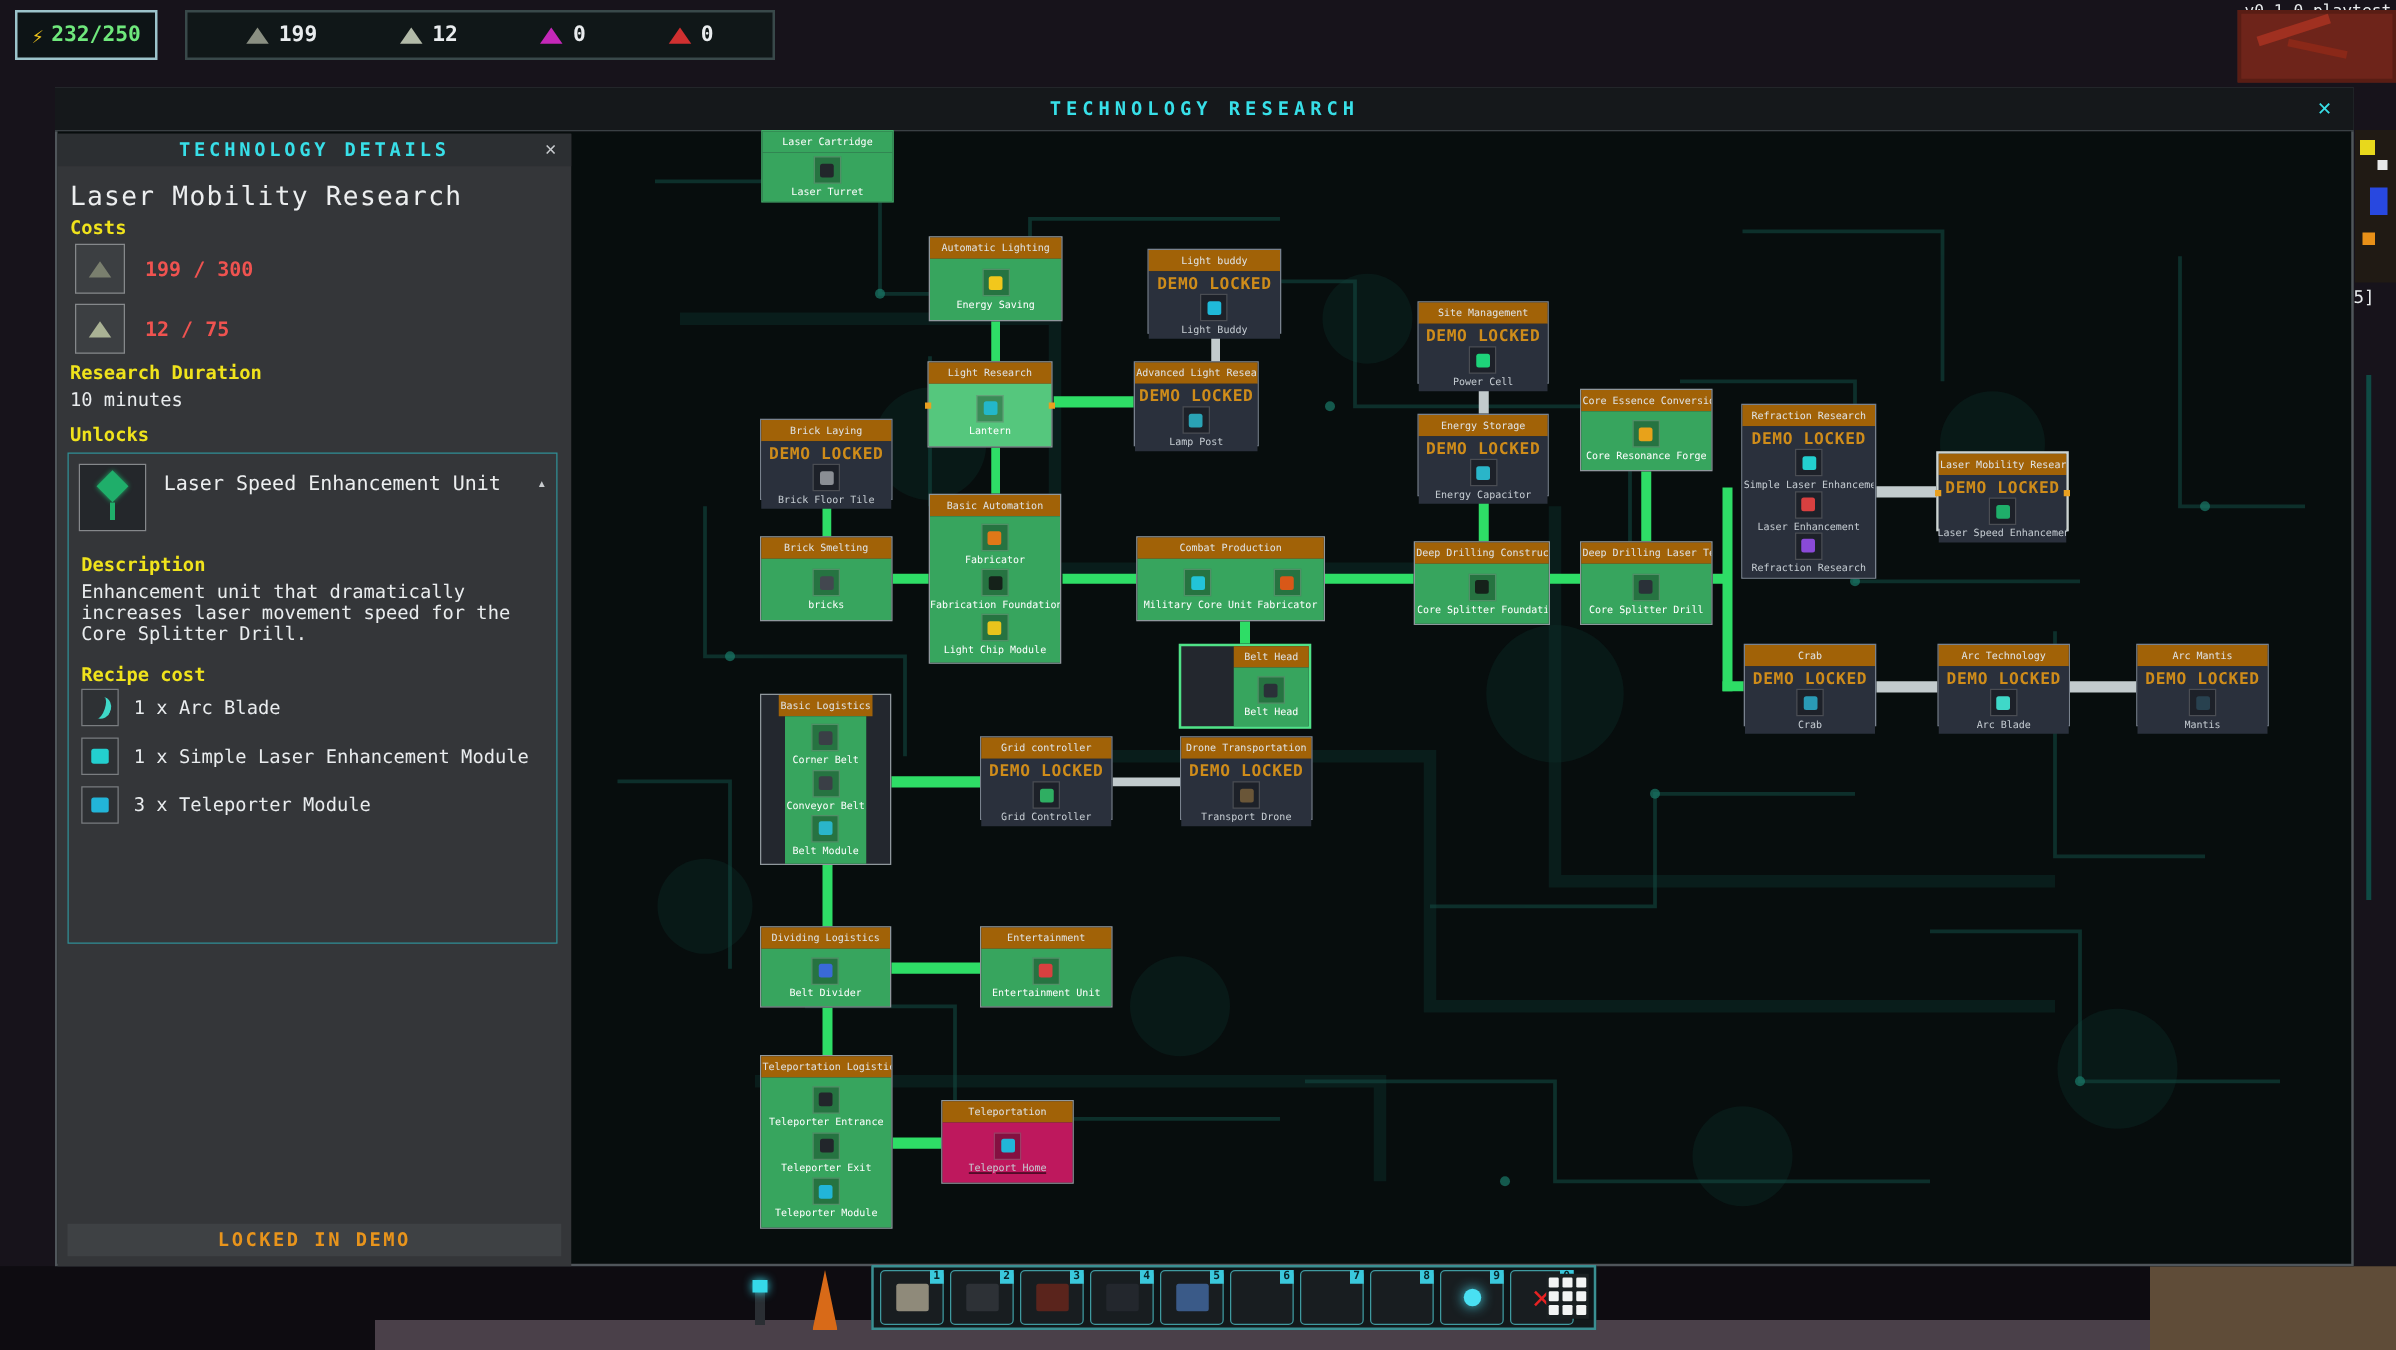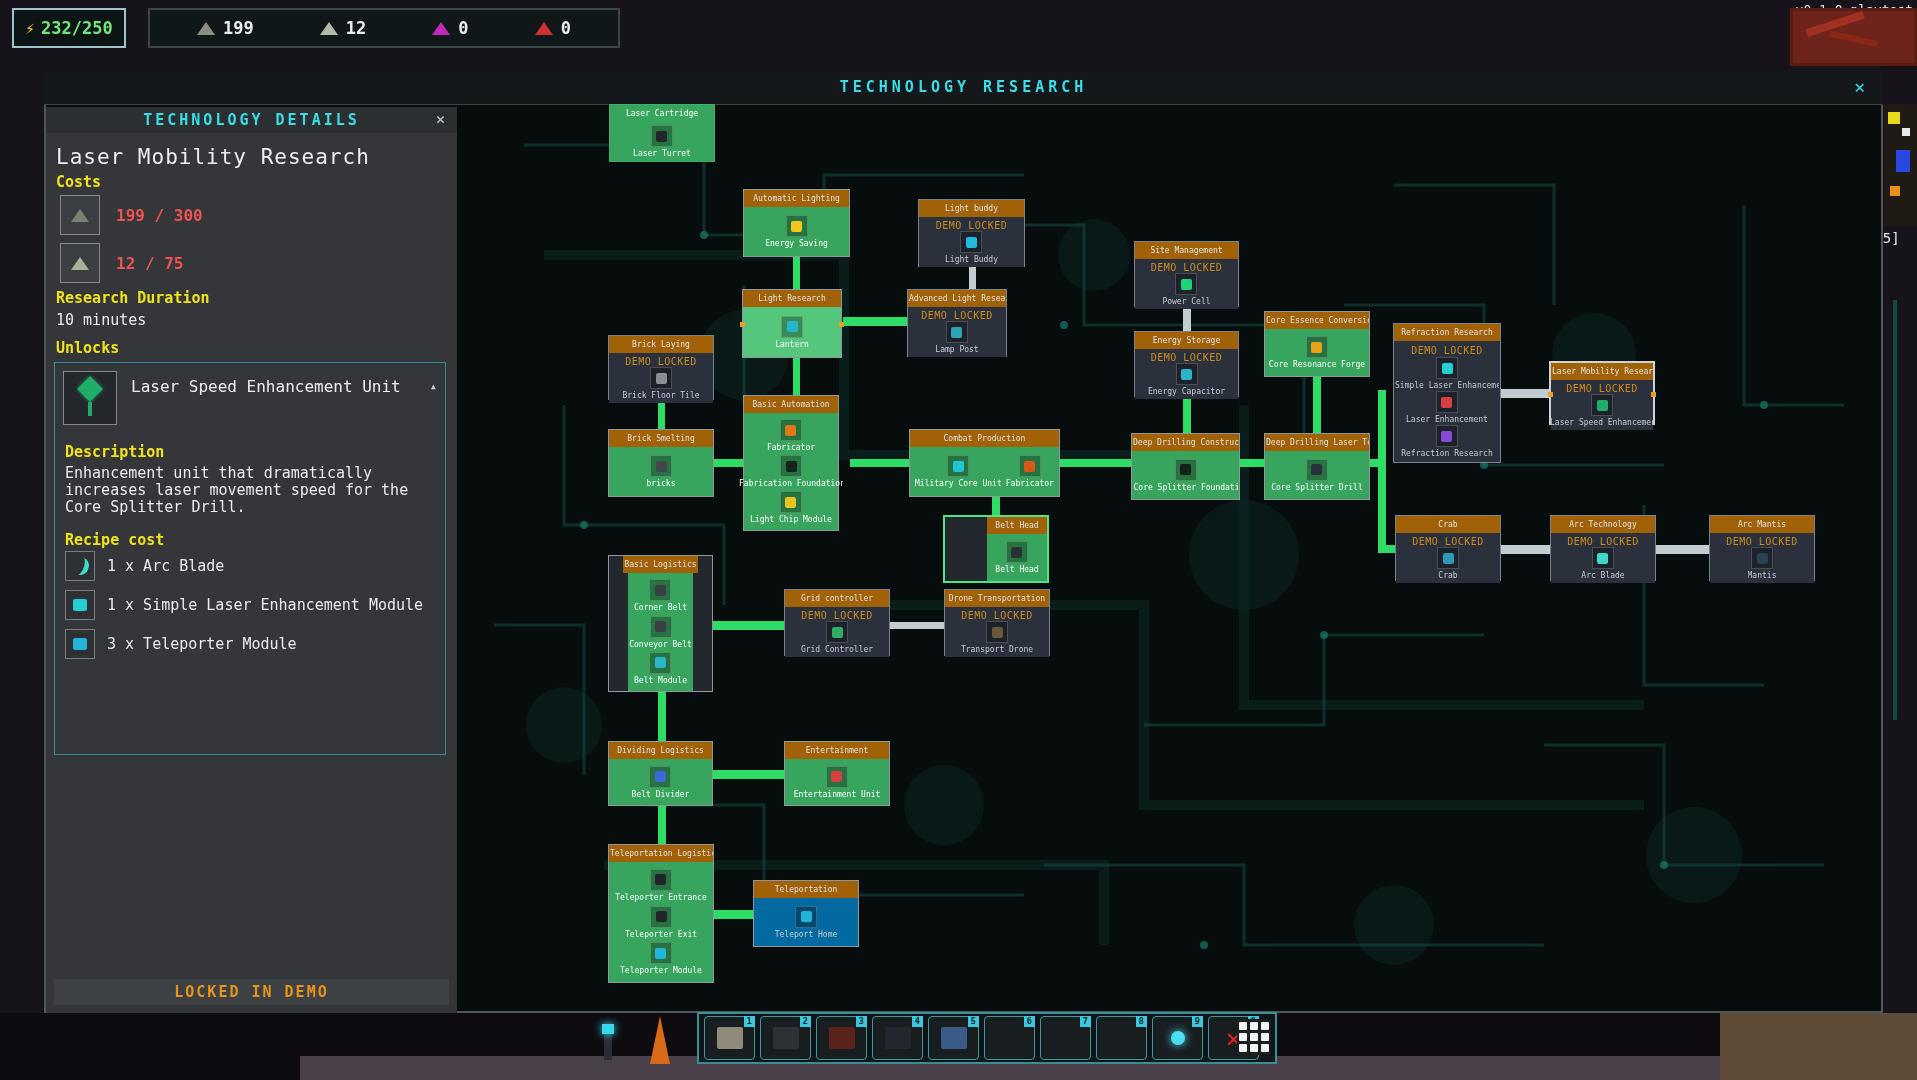--- a/index.html
+++ b/index.html
@@ -27,28 +27,28 @@
   .conn{position:absolute;z-index:4;}
   .node{position:absolute;border:1px solid #8f979c;display:flex;flex-direction:column;z-index:5;box-sizing:border-box;background:#23272e;}
   .node-hdr{background:#a16207;color:#dfe3e6;font-size:8px;line-height:9px;text-align:center;padding:4px 1px;white-space:nowrap;overflow:hidden;flex:0 0 auto;}
   .node-body{flex:1;display:flex;flex-direction:column;align-items:center;justify-content:space-evenly;padding:3px 1px;position:relative;}
   .node.green .node-body{background:#37a55e;}
   .node.hdrgreen .node-hdr{background:#37a55e;color:#fff;}
   .node.hdrgreen{border-color:#3fae66;}
   .node.bright .node-body{background:#55c77d;}
   .node.locked .node-body{background:#2a303c;}
   .node.locked{border-color:#79828e;}
-  .node.blue .node-body{background:#0369a1;}
+  .node.blue .node-body{background:#be185d;text-decoration:underline;}
   .node.edge{border:2px solid #4fe387;padding-left:42px;}
   .node.sel{border:2px solid #ccd3d1;}
   .nitem{display:flex;flex-direction:column;align-items:center;gap:2px;}
   .node-body.row{flex-direction:row;justify-content:space-evenly;align-items:center;}
   .nlabel{font-size:8px;color:#ffffff;white-space:nowrap;max-width:104px;overflow:hidden;}
   .node.locked .nlabel,.node.blue .nlabel{color:#c6cdd3;}
-  .demo{color:#cf8c1a;font-size:10px;font-weight:normal;letter-spacing:.5px;}
+  .demo{color:#cf8c1a;font-size:13px;font-weight:bold;letter-spacing:.5px;}
   .tile{width:22px;height:22px;display:flex;align-items:center;justify-content:center;background:rgba(0,0,0,.30);border:1px solid rgba(255,255,255,.20);box-sizing:border-box;}
   .gem{width:11px;height:11px;border-radius:2px;}
   .mk{position:absolute;width:5px;height:5px;background:#e8a020;z-index:6;}
 
   
   .panel{position:absolute;left:46px;top:107px;width:411px;height:906px;background:#343639;z-index:8;}
   .panel-hdr{position:absolute;left:0;top:0;width:100%;height:26px;background:#2c2f32;display:flex;align-items:center;justify-content:center;}
   .panel-hdr .t{color:#38dfe8;font-size:15px;letter-spacing:3px;font-weight:bold;}
   .panel-close{position:absolute;right:12px;top:3px;color:#c9cccf;font-size:15px;cursor:pointer;}
   .p-title{position:absolute;left:10px;top:38px;color:#eceeef;font-size:21px;letter-spacing:1px;}
@@ -426,21 +426,21 @@
         <div class="node-hdr">Brick Smelting</div>
         <div class="node-body">
           <div class="nitem">
             <div class="tile">
               <div class="gem" style="background: rgb(66, 71, 79);"></div>
             </div>
             <div class="nlabel">bricks</div>
           </div>
         </div>
       </div>
-      <div class="node green" style="left: 743px; top: 395px; width: 96px; height: 136px;">
+      <div class="node green" style="left: 743px; top: 395px; width: 106px; height: 136px;">
         <div class="node-hdr">Basic Automation</div>
         <div class="node-body">
           <div class="nitem">
             <div class="tile">
               <div class="gem" style="background: rgb(224, 120, 24);"></div>
             </div>
             <div class="nlabel">Fabricator</div>
           </div>
           <div class="nitem">
             <div class="tile">

